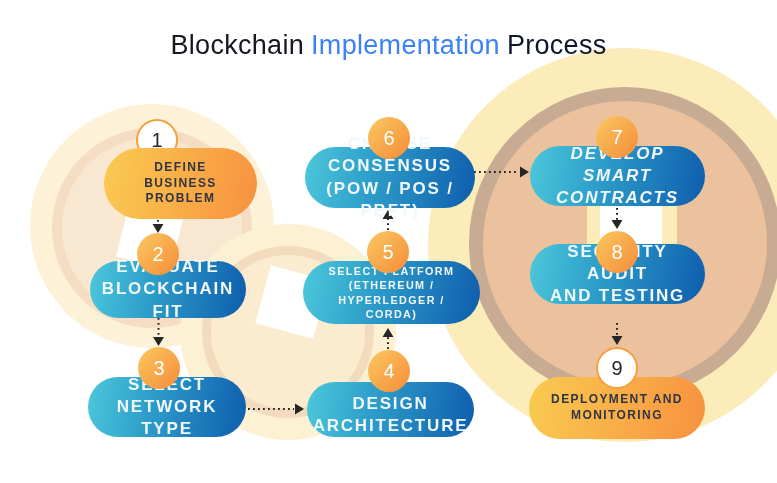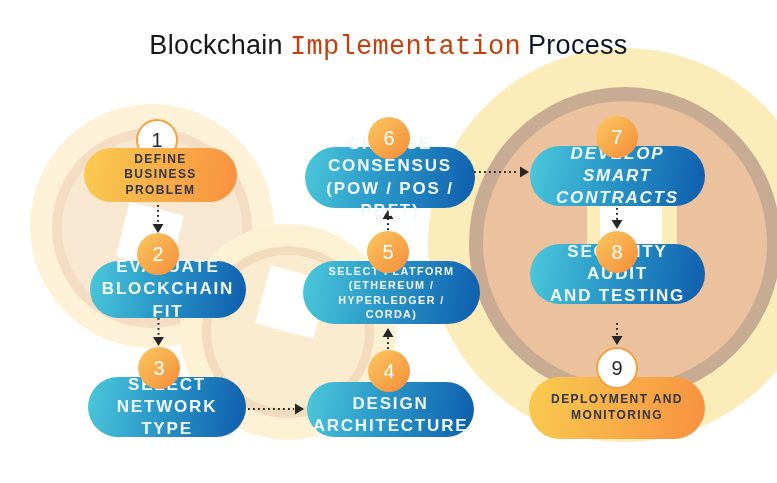--- a/index.html
+++ b/index.html
@@ -16,41 +16,41 @@
   .coin-mid-hole{position:absolute;left:262px;top:272px;width:60px;height:60px;background:#fff;transform:rotate(15deg);}
   .coin-right-outer{left:428px;top:48px;width:394px;height:394px;background:#fbecba;}
   .coin-right-ring{left:469px;top:87px;width:312px;height:312px;background:#c8ab93;}
   .coin-right-inner{left:483px;top:101px;width:284px;height:284px;background:#ecc29e;}
   .coin-right-hole-y{position:absolute;left:587px;top:186px;width:90px;height:82px;background:#fbecba;}
   .coin-right-hole-w{position:absolute;left:600px;top:193px;width:62px;height:67px;background:#fff;}
 
   
   .title{position:absolute;left:0;top:30px;width:100%;text-align:center;font-size:27px;font-weight:500;letter-spacing:.3px;z-index:5;}
   .title .t1{color:#17171f;margin-right:.26em;}
-  .title .t2{color:#c2410c;margin-right:.26em;font-family:Liberation Mono, monospace;}
+  .title .t2{color:#3b82f6;margin-right:.26em;}
   .title .t3{color:#0f172a;}
 
   
   .arrows{position:absolute;left:0;top:0;z-index:2;}
   .arrow-line{fill:none;stroke:#262626;stroke-width:2;stroke-dasharray:1.8 3.2;}
   .arrow-head{fill:#262626;}
 
   
   .pill{position:absolute;z-index:3;border-radius:999px;display:flex;align-items:center;justify-content:center;
         text-align:center;white-space:pre-line;line-height:1.3;letter-spacing:1.8px;padding:0 8px;box-sizing:border-box;}
   .pill.blue{background:linear-gradient(100deg,#4cc8da 0%,#2e9fcb 38%,#0f5dad 100%);color:#f0f8fb;font-weight:600;font-size:17px;}
   .pill.orange{background:linear-gradient(100deg,#f9cb50 0%,#f89140 100%);color:#2f3542;font-weight:700;font-size:12px;letter-spacing:1.4px;}
   .badge{position:absolute;width:42px;height:42px;border-radius:50%;display:flex;align-items:center;justify-content:center;
          font-size:20px;z-index:4;box-sizing:border-box;}
   .badge.filled{background:linear-gradient(135deg,#fbc860 0%,#f5953f 85%);color:#fff;}
   .badge.outlined{background:#fff;border:2px solid #f5a03c;color:#26262e;}
   .badge.behind{z-index:2;}
 
   
-  .pill.s1{left:84px;top:148px;width:153px;height:54px;}
+  .pill.s1{left:104px;top:148px;width:153px;height:71px;}
   .badge.b1{left:136px;top:119px;}
   .pill.s2{left:90px;top:261px;width:156px;height:57px;}
   .badge.b2{left:137px;top:233px;}
   .pill.s3{left:88px;top:377px;width:158px;height:60px;}
   .badge.b3{left:138px;top:347px;}
   .pill.s4{left:307px;top:382px;width:167px;height:55px;align-items:flex-end;}
   .badge.b4{left:368px;top:350px;}
   .pill.s5{left:303px;top:261px;width:177px;height:63px;font-size:10.8px;letter-spacing:1.4px;}
   .badge.b5{left:367px;top:231px;}
   .pill.s6{left:305px;top:147px;width:170px;height:61px;}

